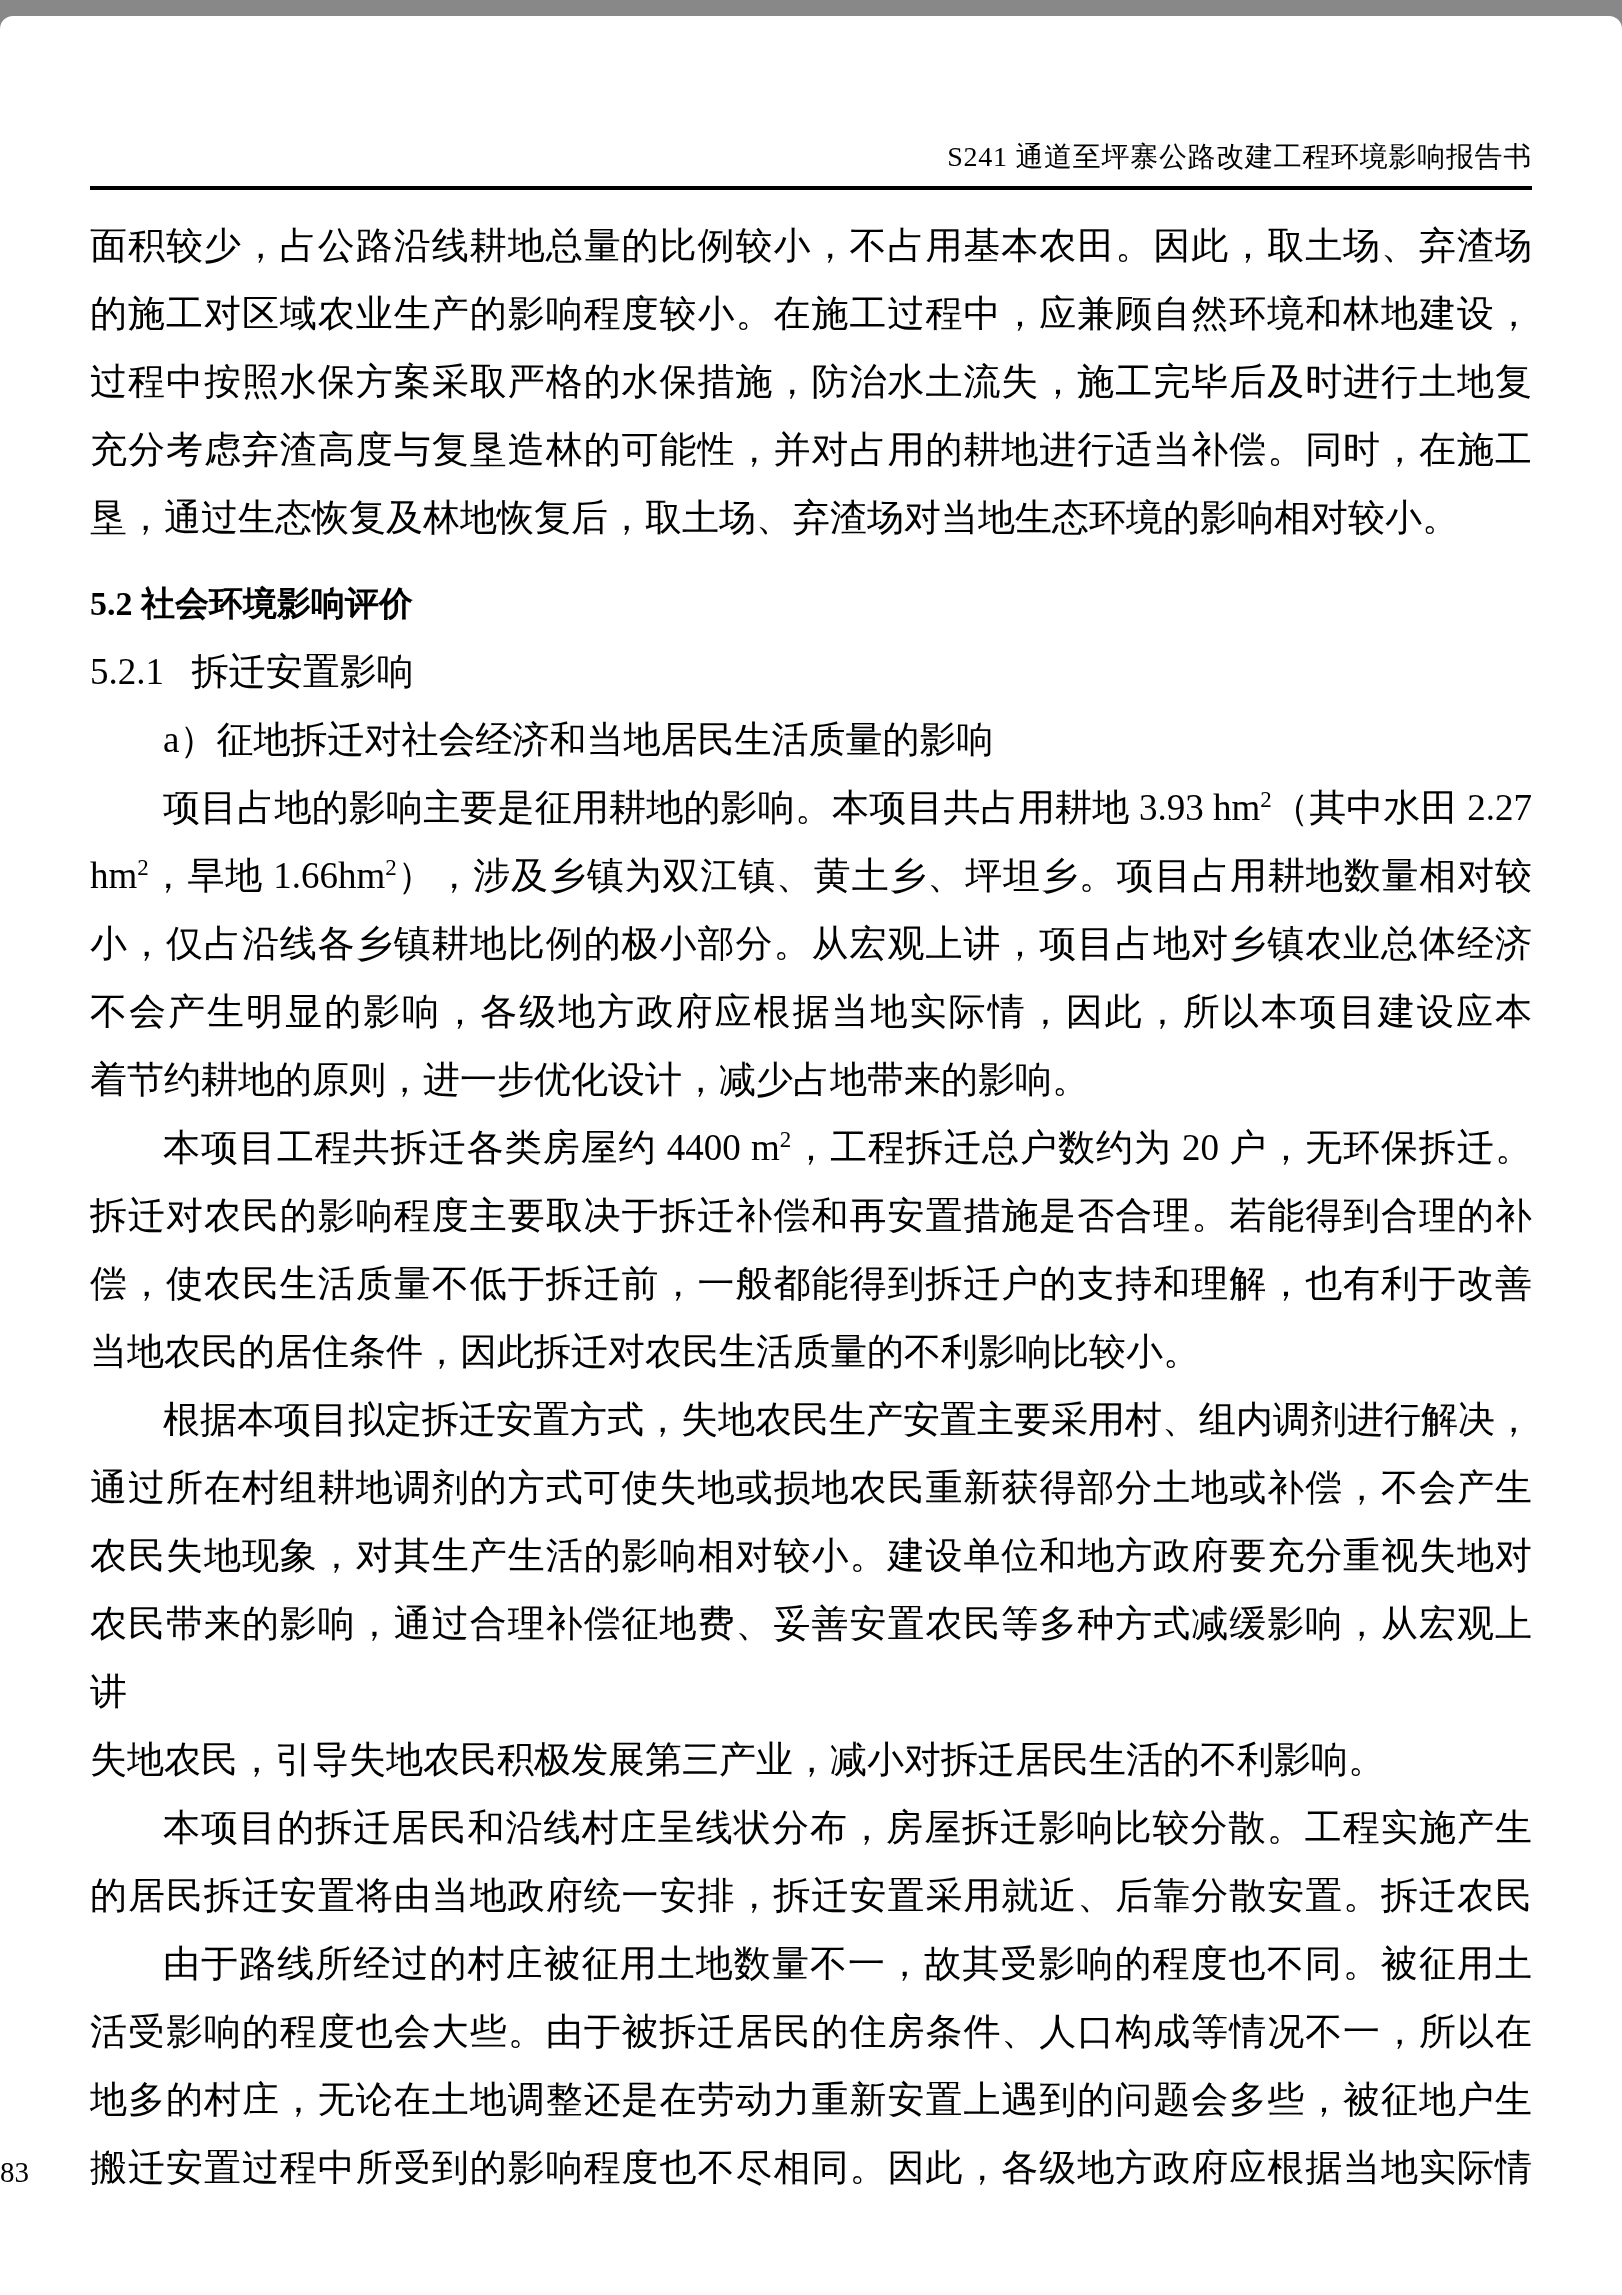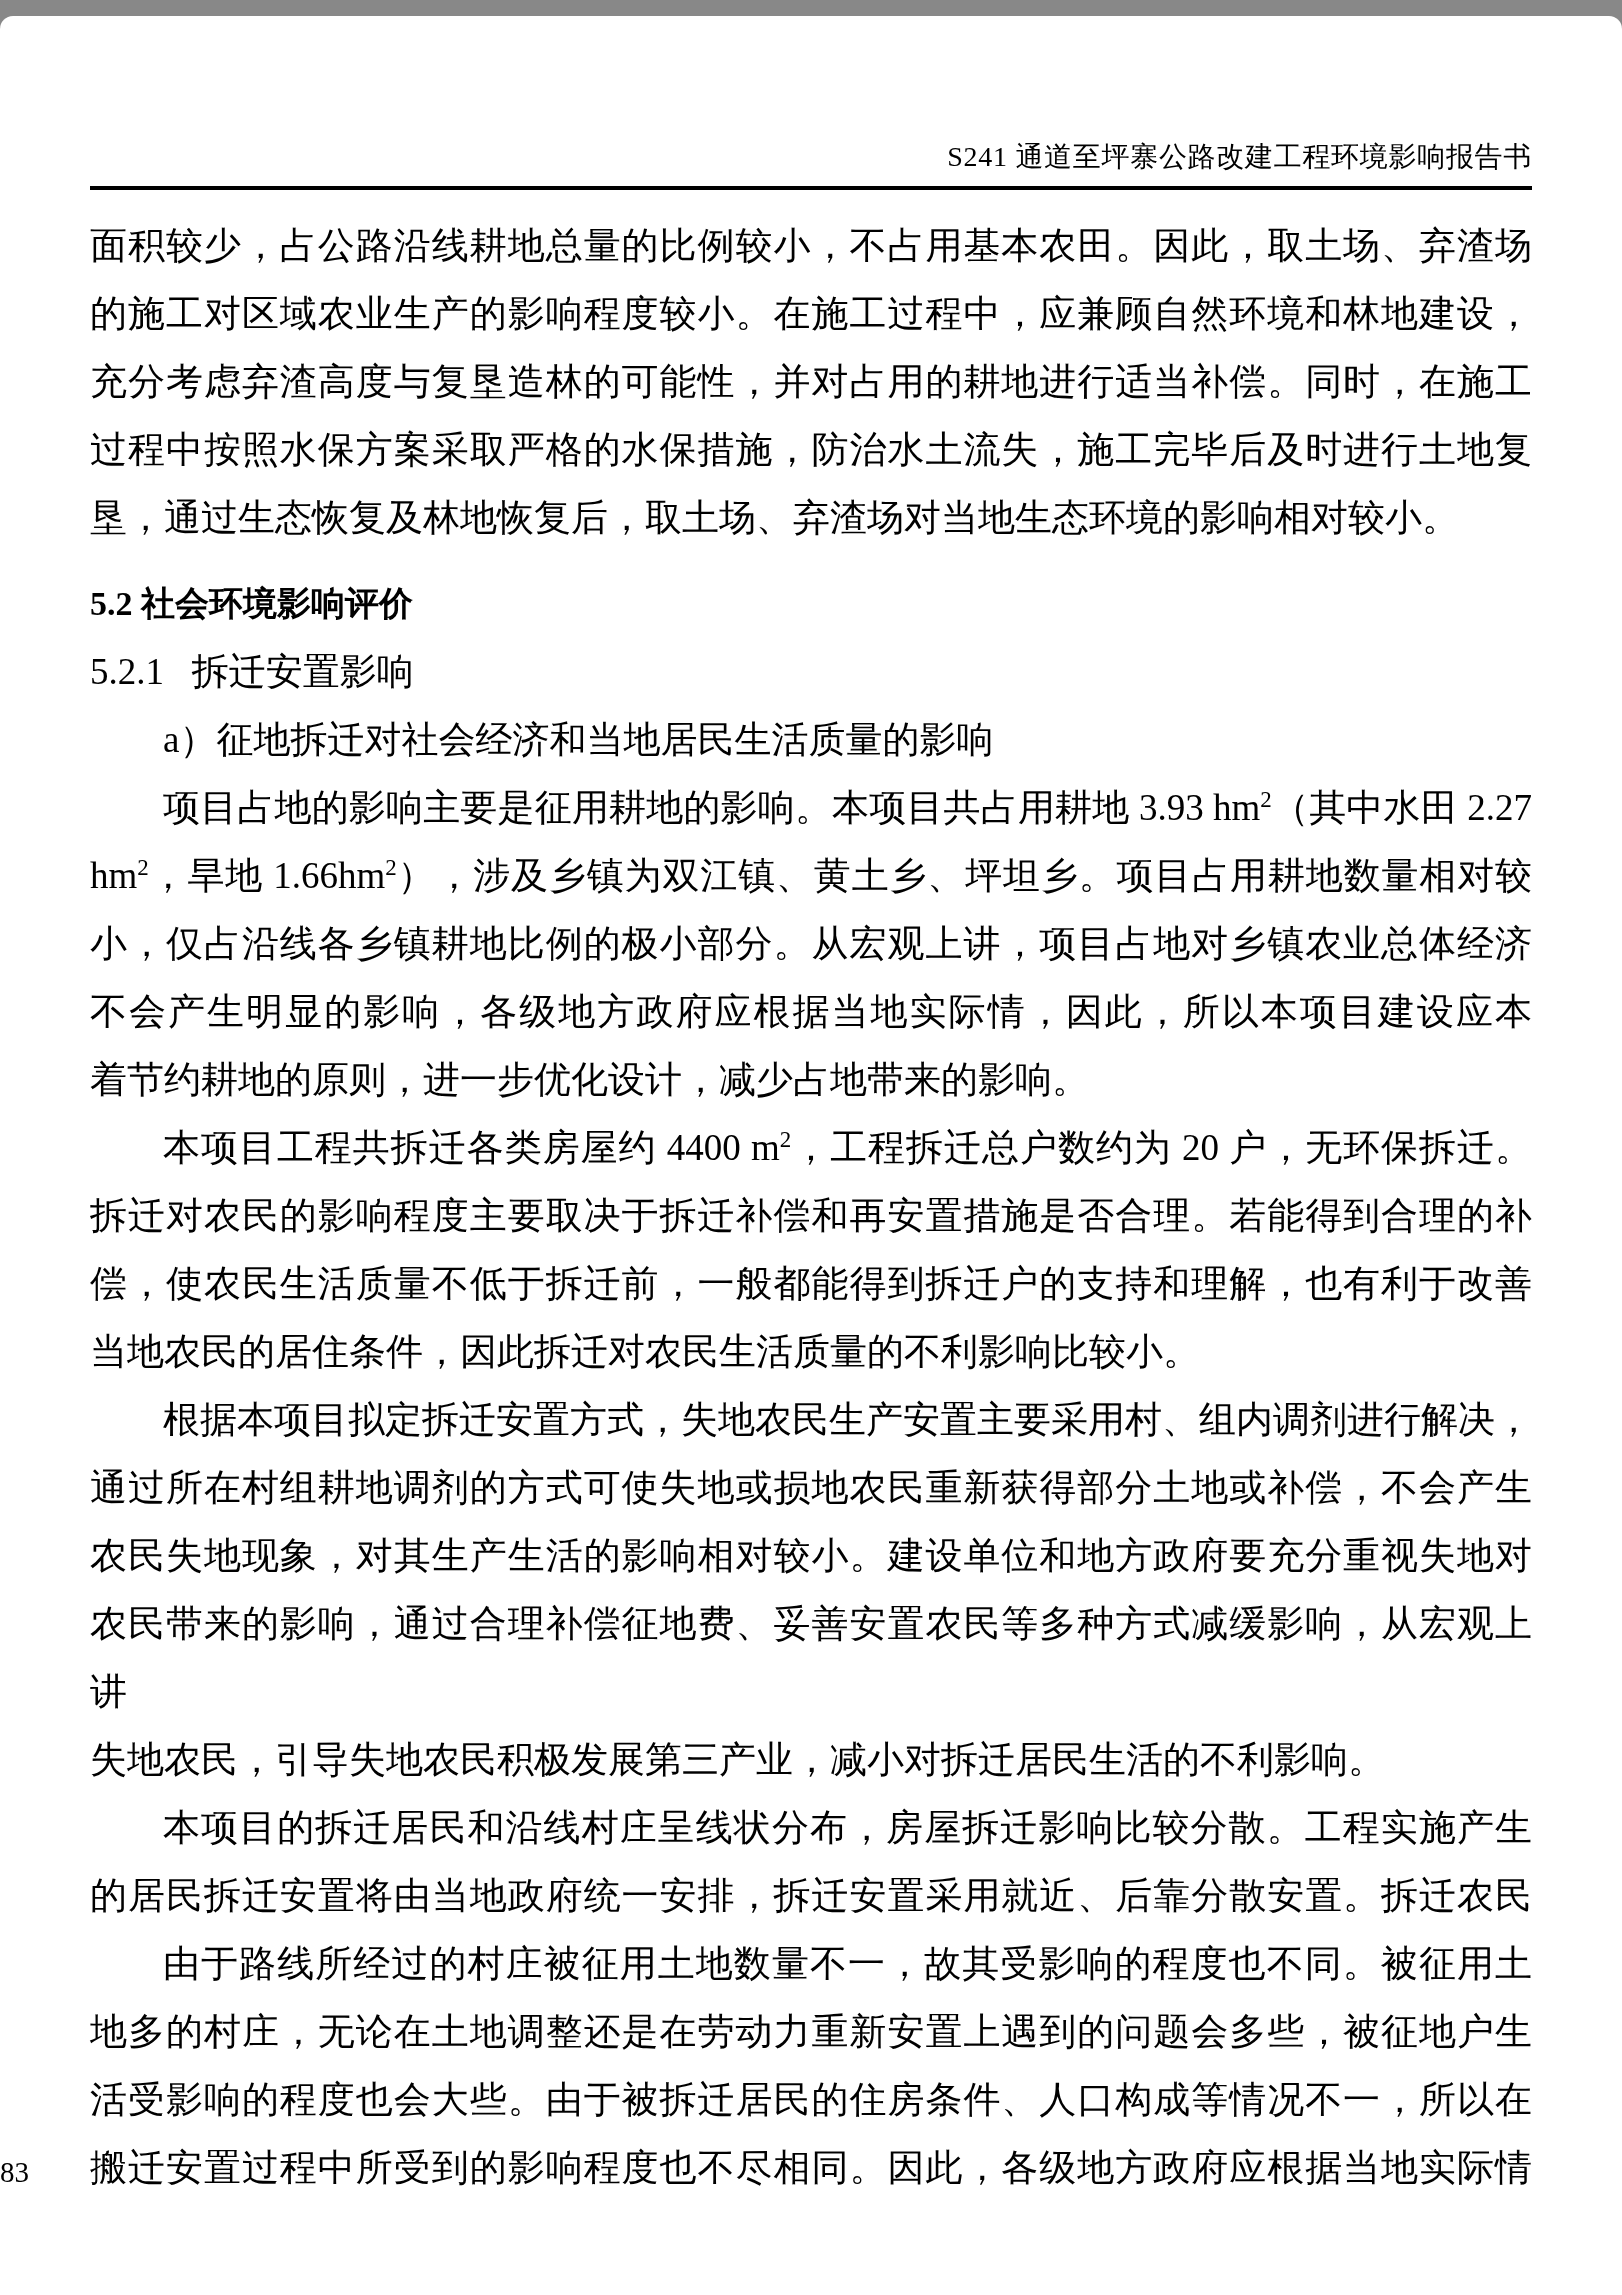--- a/index.html
+++ b/index.html
@@ -81,22 +81,22 @@
 <div class="page">
 
   <div class="header">
     <div class="header-title">S241 通道至坪寨公路改建工程环境影响报告书</div>
     <div class="header-rule"></div>
   </div>
 
   <div class="doc-body" id="doc-body">
       <div class="line">面积较少，占公路沿线耕地总量的比例较小，不占用基本农田。因此，取土场、弃渣场</div>
       <div class="line">的施工对区域农业生产的影响程度较小。在施工过程中，应兼顾自然环境和林地建设，</div>
+      <div class="line">过程中按照水保方案采取严格的水保措施，防治水土流失，施工完毕后及时进行土地复</div>
       <div class="line">充分考虑弃渣高度与复垦造林的可能性，并对占用的耕地进行适当补偿。同时，在施工</div>
-      <div class="line">过程中按照水保方案采取严格的水保措施，防治水土流失，施工完毕后及时进行土地复</div>
       <div class="line last">垦，通过生态恢复及林地恢复后，取土场、弃渣场对当地生态环境的影响相对较小。</div>
       <div class="h2">5.2 社会环境影响评价</div>
       <div class="h3">5.2.1   拆迁安置影响</div>
       <div class="line indent last">a）征地拆迁对社会经济和当地居民生活质量的影响</div>
       <div class="line indent">项目占地的影响主要是征用耕地的影响。本项目共占用耕地 3.93 hm<sup>2</sup>（其中水田 2.27</div>
       <div class="line">hm<sup>2</sup>，旱地 1.66hm<sup>2</sup>），涉及乡镇为双江镇、黄土乡、坪坦乡。项目占用耕地数量相对较</div>
       <div class="line">小，仅占沿线各乡镇耕地比例的极小部分。从宏观上讲，项目占地对乡镇农业总体经济</div>
       <div class="line">不会产生明显的影响，各级地方政府应根据当地实际情，因此，所以本项目建设应本</div>
       <div class="line last">着节约耕地的原则，进一步优化设计，减少占地带来的影响。</div>
       <div class="line indent">本项目工程共拆迁各类房屋约 4400 m<sup>2</sup>，工程拆迁总户数约为 20 户，无环保拆迁。</div>
@@ -104,22 +104,22 @@
       <div class="line">偿，使农民生活质量不低于拆迁前，一般都能得到拆迁户的支持和理解，也有利于改善</div>
       <div class="line last">当地农民的居住条件，因此拆迁对农民生活质量的不利影响比较小。</div>
       <div class="line indent">根据本项目拟定拆迁安置方式，失地农民生产安置主要采用村、组内调剂进行解决，</div>
       <div class="line">通过所在村组耕地调剂的方式可使失地或损地农民重新获得部分土地或补偿，不会产生</div>
       <div class="line">农民失地现象，对其生产生活的影响相对较小。建设单位和地方政府要充分重视失地对</div>
       <div class="line">农民带来的影响，通过合理补偿征地费、妥善安置农民等多种方式减缓影响，从宏观上讲</div>
       <div class="line last">失地农民，引导失地农民积极发展第三产业，减小对拆迁居民生活的不利影响。</div>
       <div class="line indent">本项目的拆迁居民和沿线村庄呈线状分布，房屋拆迁影响比较分散。工程实施产生</div>
       <div class="line">的居民拆迁安置将由当地政府统一安排，拆迁安置采用就近、后靠分散安置。拆迁农民</div>
       <div class="line indent">由于路线所经过的村庄被征用土地数量不一，故其受影响的程度也不同。被征用土</div>
+      <div class="line">活受影响的程度也会大些。由于被拆迁居民的住房条件、人口构成等情况不一，所以在</div>
       <div class="line">地多的村庄，无论在土地调整还是在劳动力重新安置上遇到的问题会多些，被征地户生</div>
-      <div class="line">活受影响的程度也会大些。由于被拆迁居民的住房条件、人口构成等情况不一，所以在</div>
       <div class="line">搬迁安置过程中所受到的影响程度也不尽相同。因此，各级地方政府应根据当地实际情</div>
     </div>
 
   <div class="footer">
     <span>83</span>
   </div>
 
 </div>
 
 

